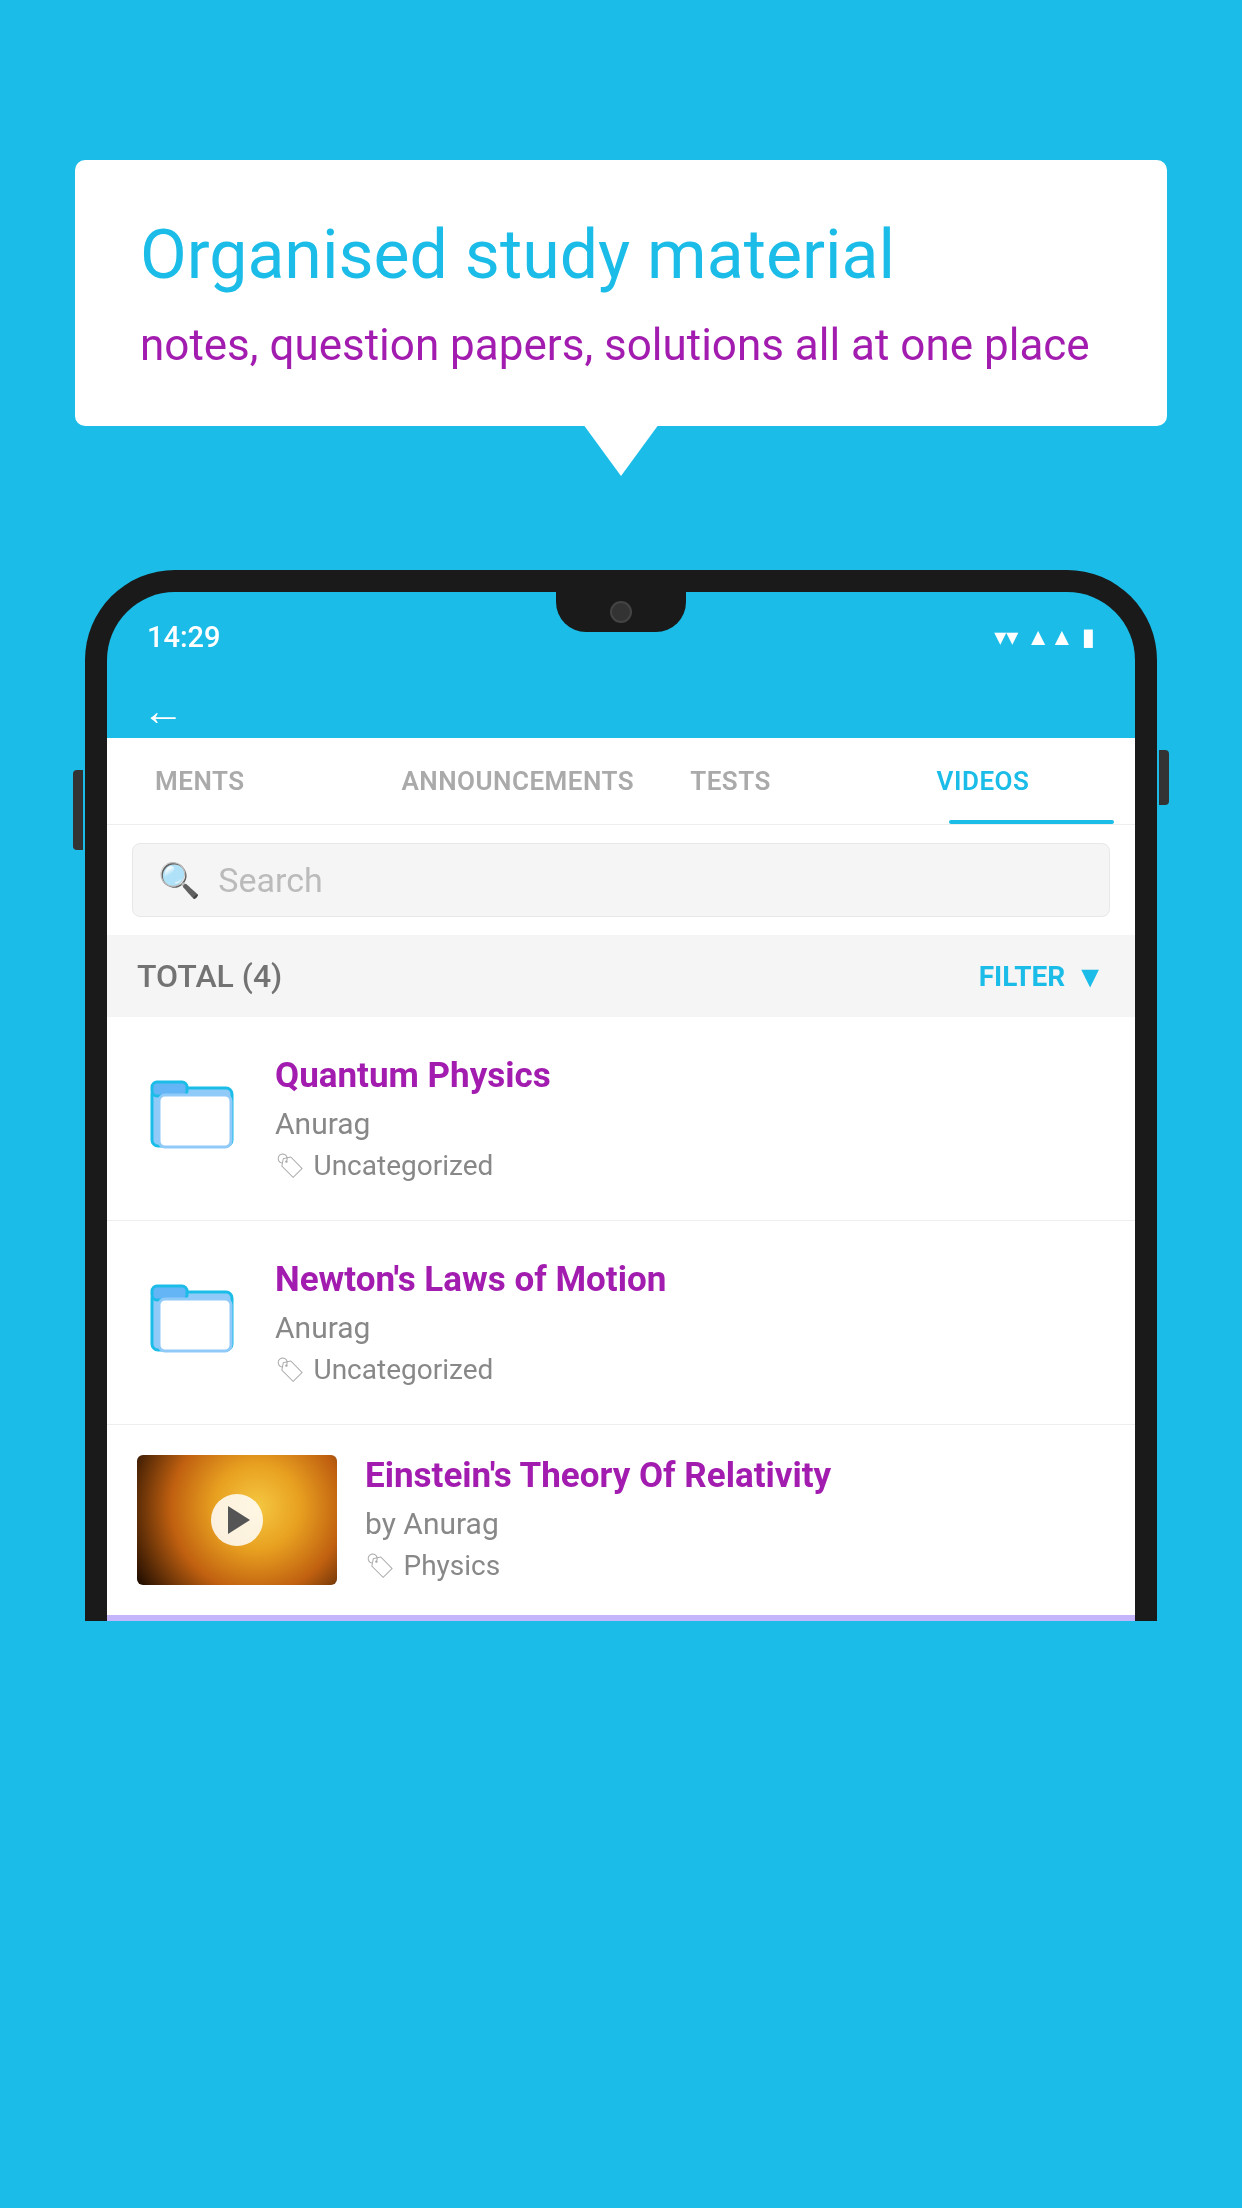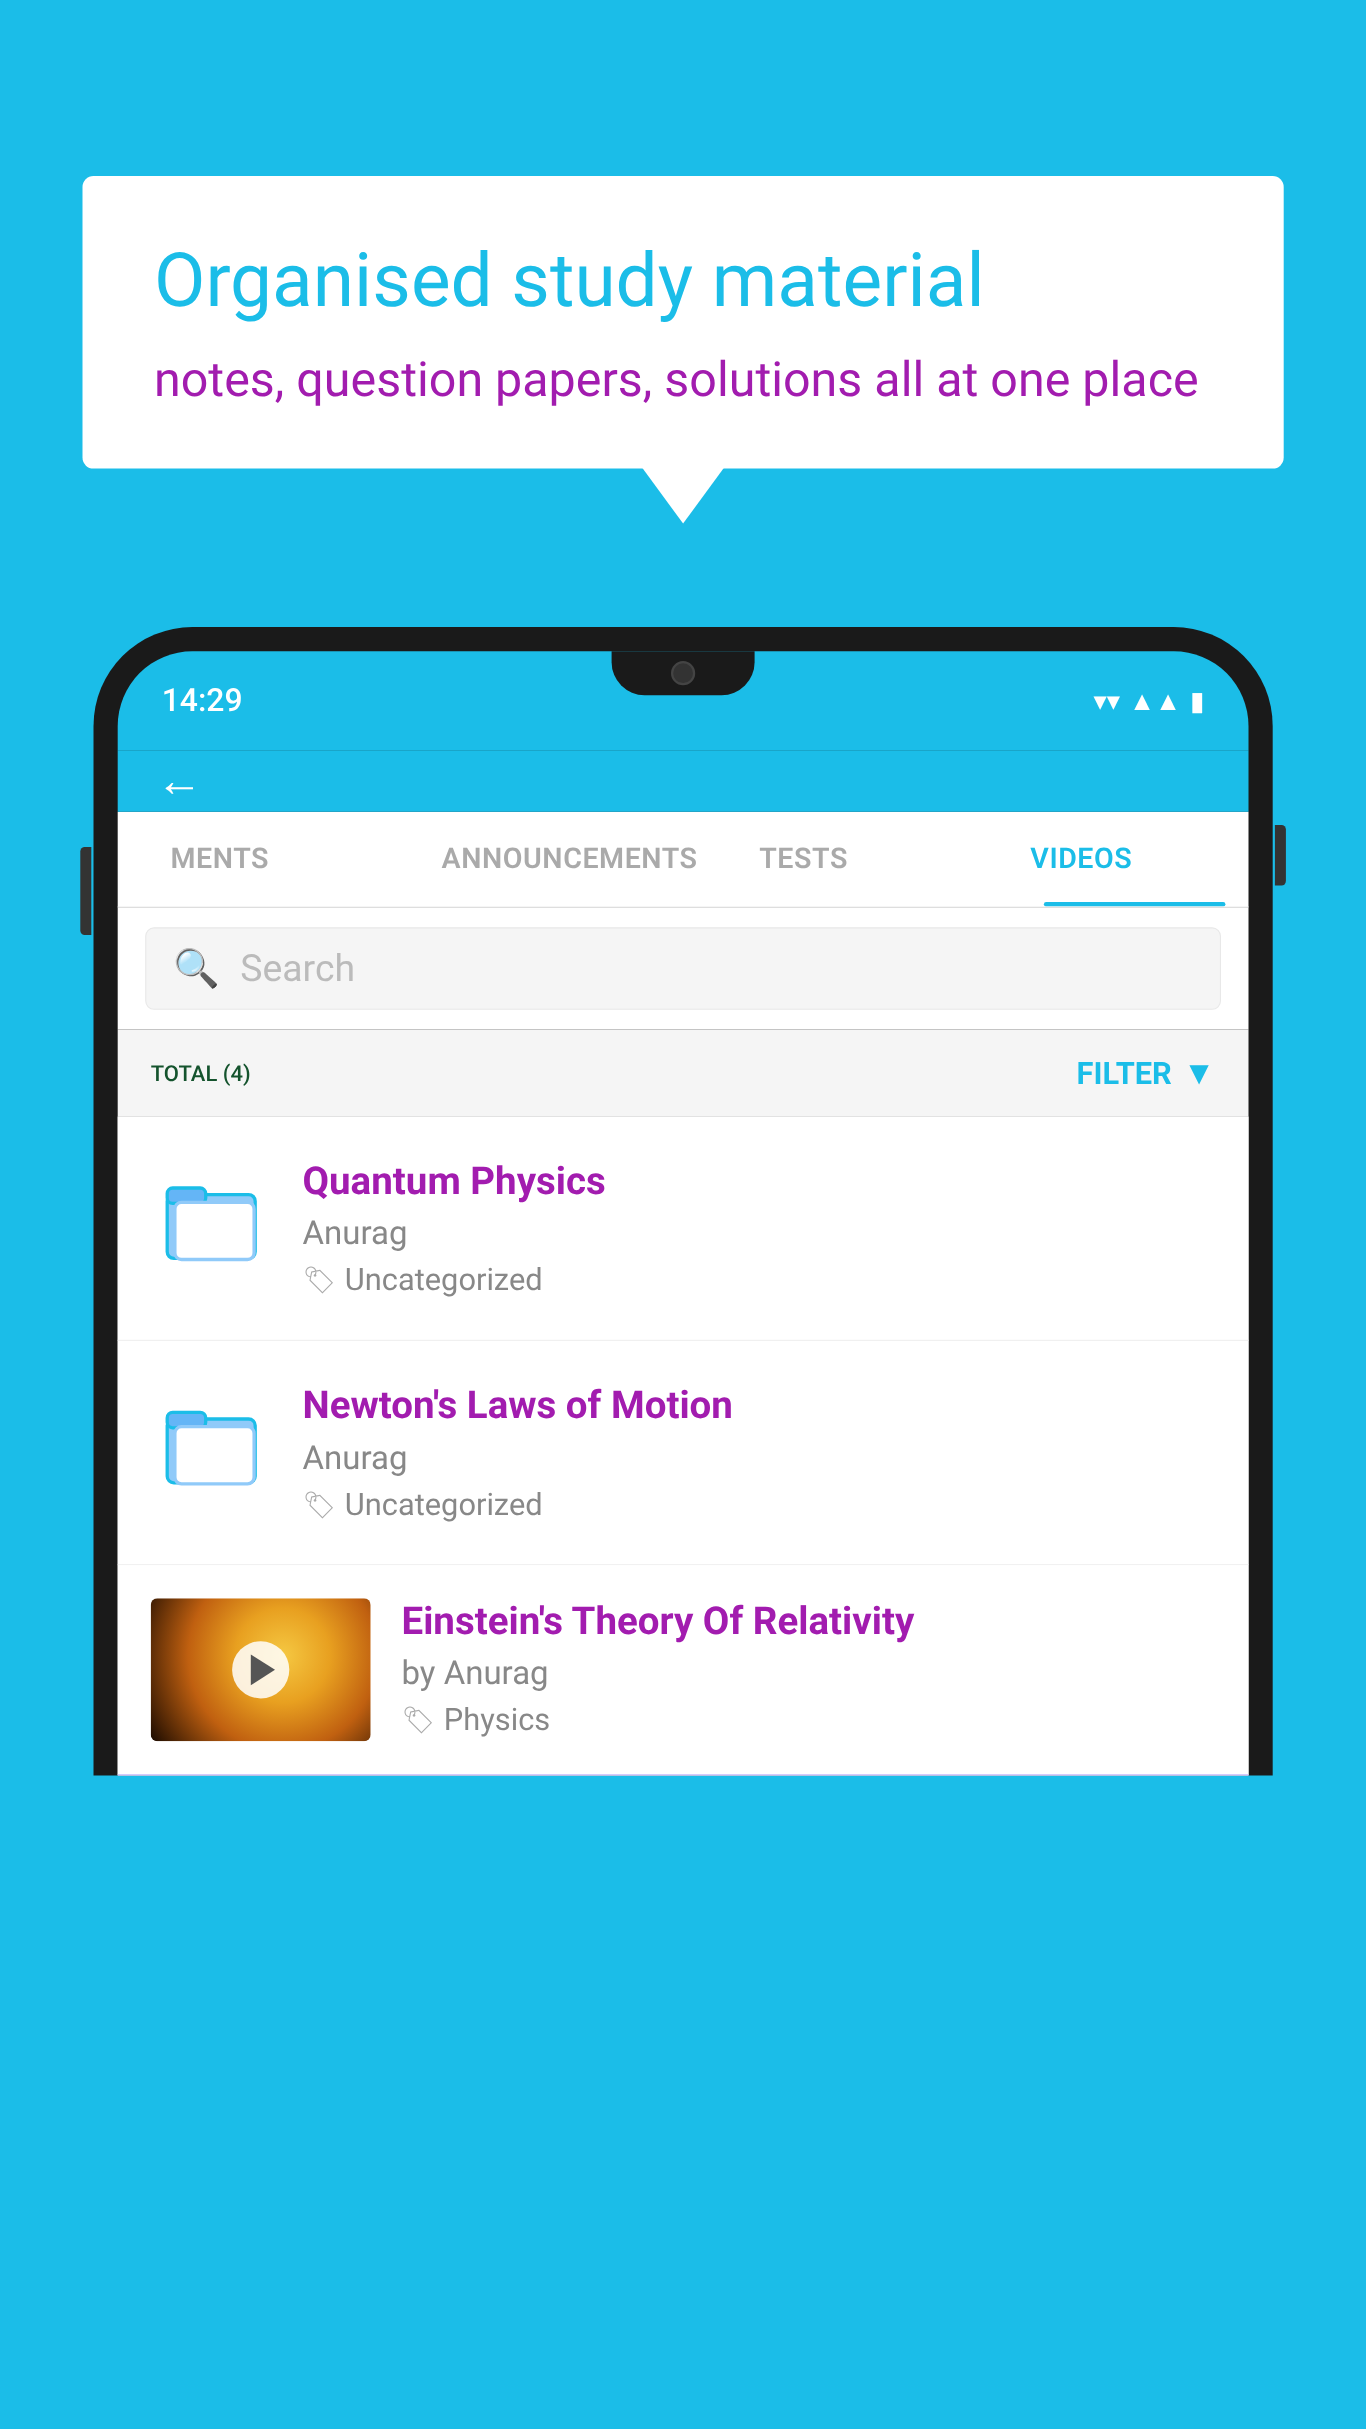--- a/index.html
+++ b/index.html
@@ -223,22 +223,22 @@
     
     .filter-bar {
       background: #f5f5f5;
       padding: 22px 30px;
       display: flex;
       justify-content: space-between;
       align-items: center;
     }
 
     .total-label {
-      color: #14532d;
-      font-size: 20px;
+      color: #737373;
+      font-size: 32px;
       font-weight: 500;
     }
 
     .filter-btn {
       color: #1bbde8;
       font-size: 28px;
       font-weight: 700;
       display: flex;
       align-items: center;
       gap: 10px;
@@ -308,21 +308,21 @@
       color: #aaa;
     }
 
     
     .video-item-thumb {
       background: white;
       padding: 30px 30px;
       display: flex;
       align-items: flex-start;
       gap: 28px;
-      border-bottom: 1px solid #c4b5fd;
+      border-bottom: 6px solid #c4b5fd;
     }
 
     .real-thumbnail {
       width: 200px;
       height: 130px;
       flex-shrink: 0;
       border-radius: 6px;
       overflow: hidden;
       position: relative;
     }

